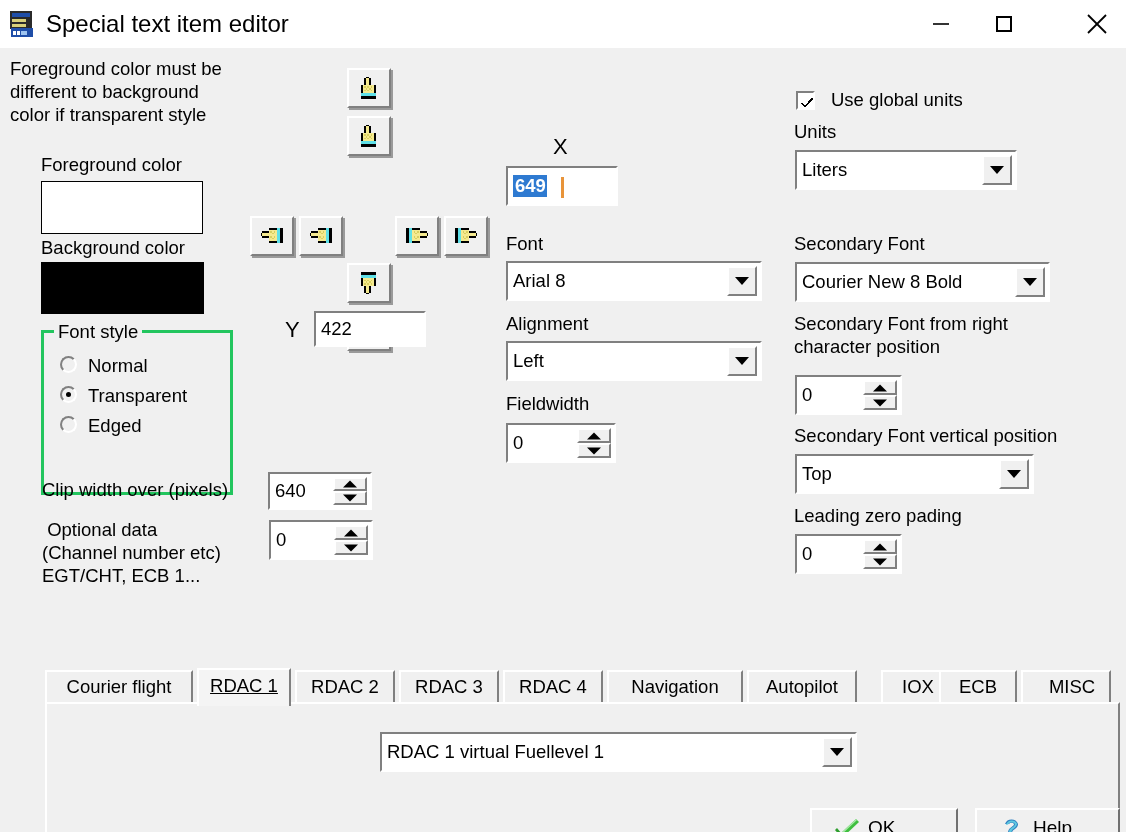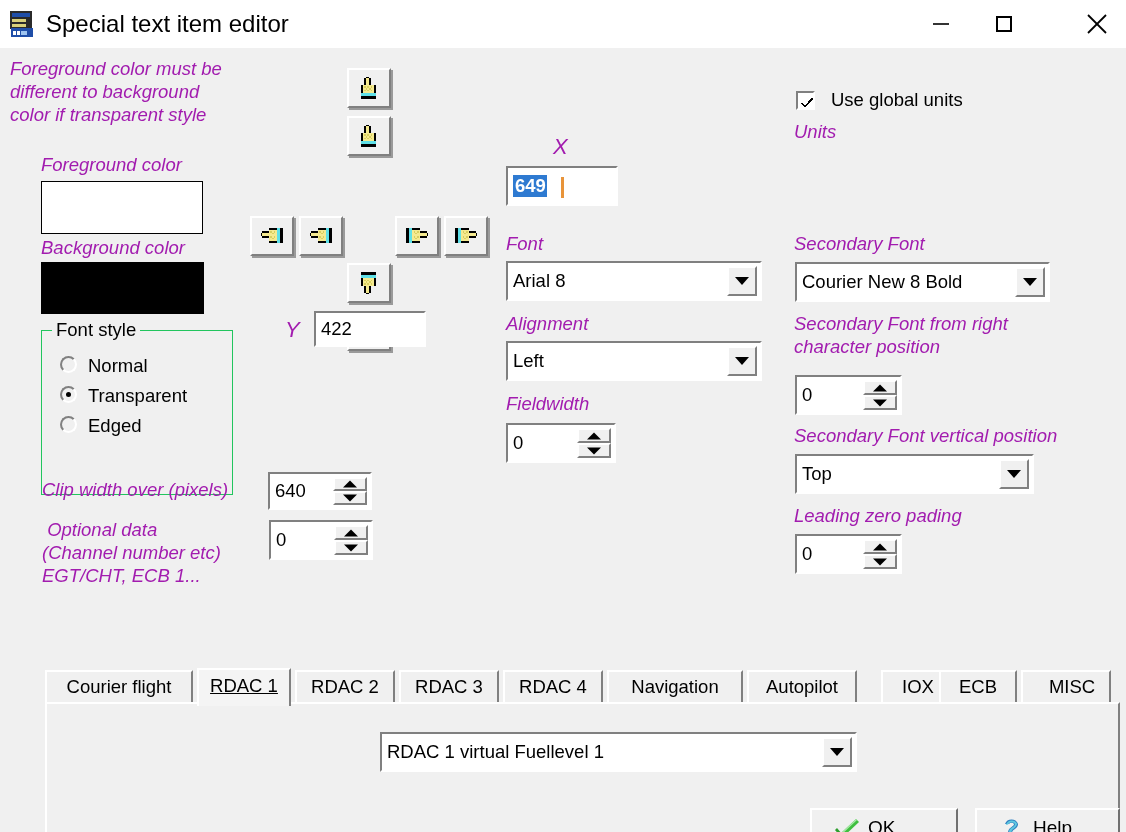--- a/index.html
+++ b/index.html
@@ -19,21 +19,21 @@
   .title-text{position:absolute;left:46px;top:9px;font-size:24px;line-height:29px;color:#000;white-space:nowrap;}
   .tb-btn{position:absolute;top:0;width:58px;height:48px;}
   .tb-min{left:912px;}
   .tb-max{left:975px;}
   .tb-close{left:1068px;}
   .tb-btn svg{position:absolute;left:50%;top:50%;transform:translate(-50%,-50%);}
 
   
   .client{position:absolute;left:0;top:48px;width:1126px;height:784px;background:#f0f0f0;}
 
-  .lbl{position:absolute;font-size:18.5px;line-height:22px;color:#a21caf;white-space:pre;font-style:italic;}
+  .lbl{position:absolute;font-size:18.5px;line-height:22px;color:#000000;white-space:pre;}
 
   
   .swatch{position:absolute;border:1px solid #000;box-sizing:border-box;}
 
   
   .field{
     position:absolute;box-sizing:border-box;background:#fff;
     border-top:2px solid #808080;border-left:2px solid #808080;
     border-right:2px solid #ffffff;border-bottom:2px solid #ffffff;
     font-size:18.5px;color:#000;
@@ -61,21 +61,21 @@
     border-top:2px solid #ffffff;border-left:2px solid #ffffff;
     border-right:2px solid #808080;border-bottom:2px solid #808080;
   }
   .spin .sb.up{top:0;}
   .spin .sb.dn{bottom:0;}
   .spin .sb i{position:absolute;left:50%;top:50%;transform:translate(-50%,-50%);width:0;height:0;border-left:7px solid transparent;border-right:7px solid transparent;}
   .spin .sb.up i{border-bottom:7px solid #000;}
   .spin .sb.dn i{border-top:7px solid #000;}
 
   
-  .group{position:absolute;box-sizing:border-box;border:1px solid #22c55e;}
+  .group{position:absolute;box-sizing:border-box;border:3px solid #22c55e;}
   .group > .gtitle{position:absolute;top:-12px;left:10px;background:#f0f0f0;padding:0 4px;font-size:18.5px;line-height:22px;white-space:nowrap;}
 
   
   .radio{position:absolute;font-size:18.5px;line-height:22px;white-space:nowrap;}
   .radio .dot{
     position:absolute;left:0;top:1px;width:17px;height:17px;border-radius:50%;
     background:#f0f0f0;box-sizing:border-box;
     border-top:2px solid #808080;border-left:2px solid #808080;
     border-right:2px solid #ffffff;border-bottom:2px solid #ffffff;
   }
@@ -425,20 +425,26 @@
     <div class="chk" style="left:796px;top:43px;">
       <span class="box">
         <svg width="15" height="15" viewBox="0 0 15 15" shape-rendering="crispEdges">
           <path d="M2 7 L5 11 L12 2 L13 4 L5 13 L1 8 Z" fill="#000"></path>
         </svg>
       </span>
       <span class="ctxt">Use global units</span>
     </div>
 
     <div class="lbl" style="left:794px;top:73px;">Units</div>
+    <div class="field" style="left:795px;top:102px;width:222px;height:40px;">
+      <span class="val">Liters</span>
+      <span class="combo-btn">
+          <i></i>
+        </span>
+    </div>
 
     <div class="lbl" style="left:794px;top:185px;">Secondary Font</div>
     <div class="field" style="left:795px;top:214px;width:255px;height:40px;padding-left:10px;">
       <span class="val">Courier New 8 Bold</span>
       <span class="combo-btn">
           <i></i>
         </span>
     </div>
 
     <div class="lbl" style="left:794px;top:265px;">Secondary Font from right</div>

